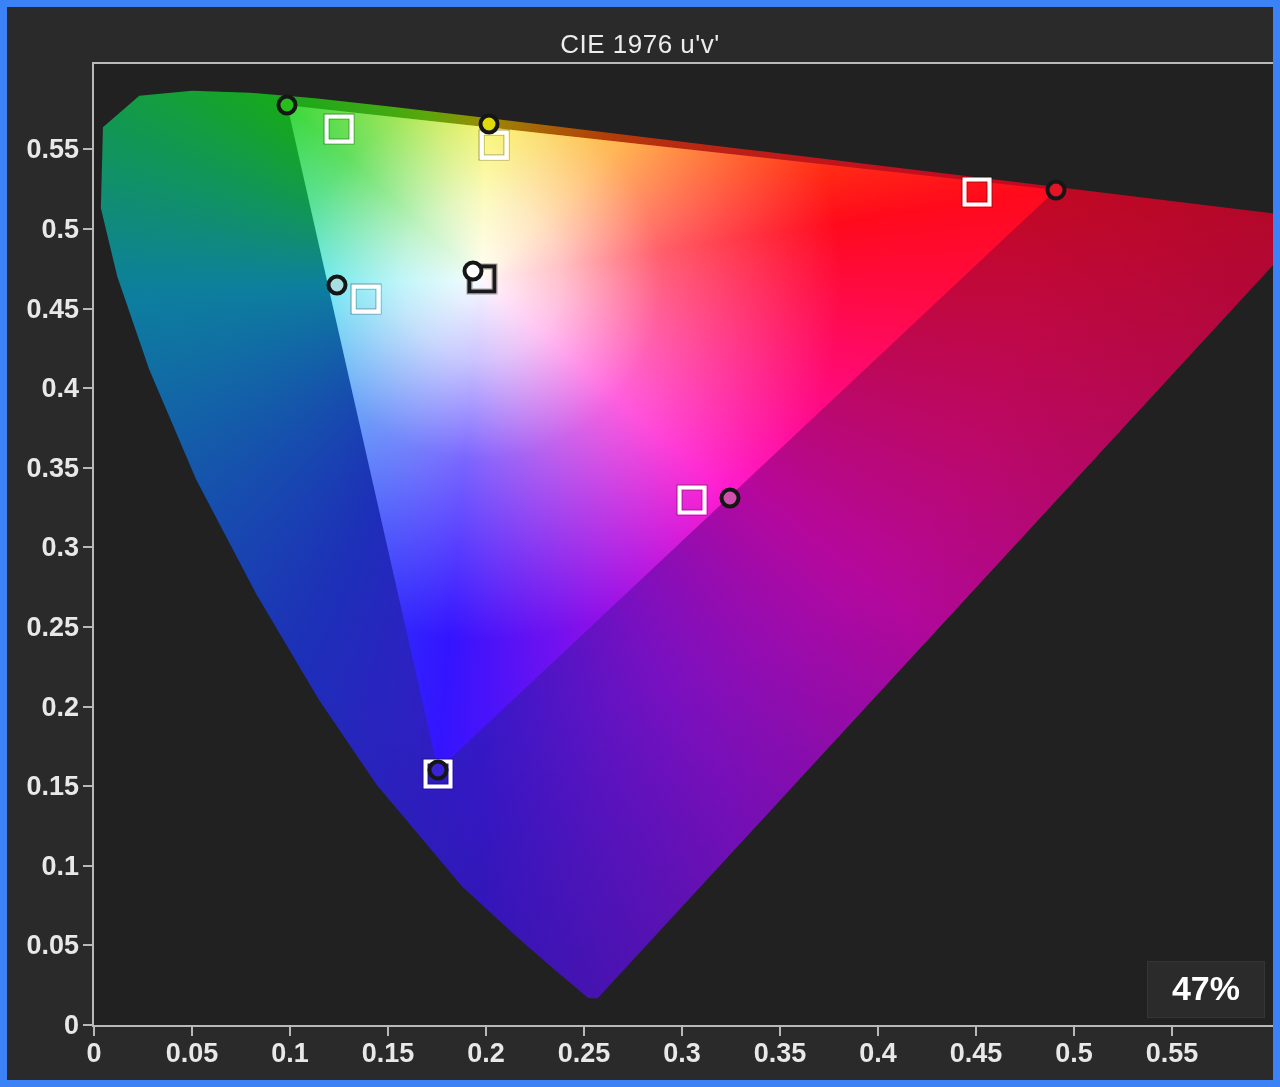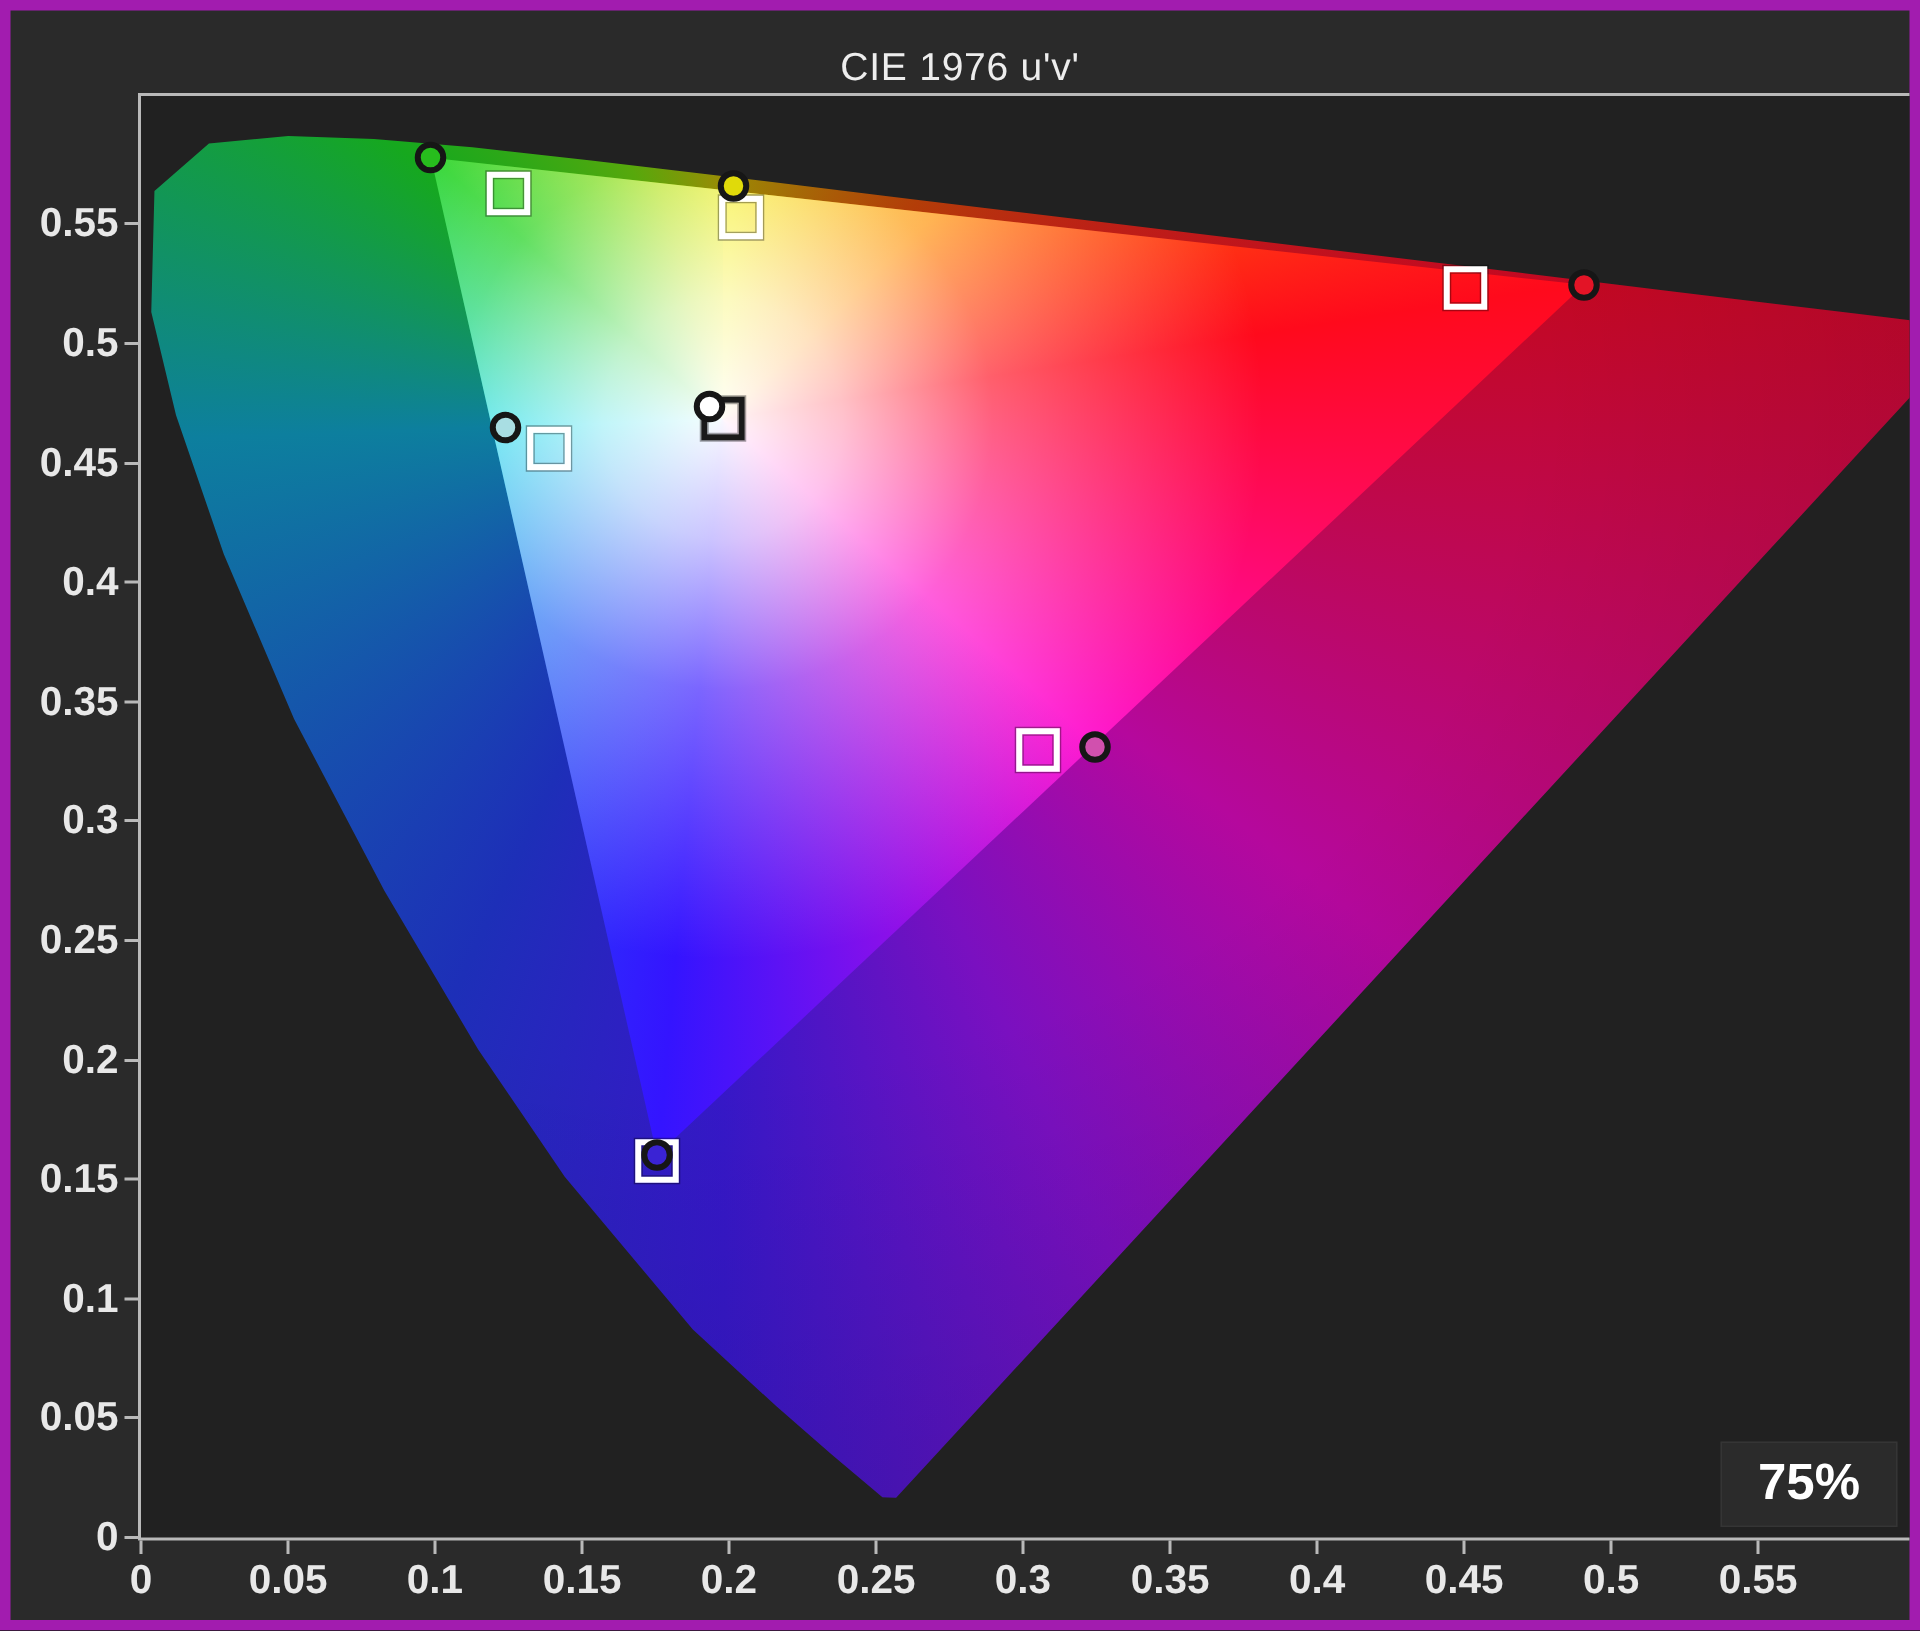--- a/index.html
+++ b/index.html
@@ -1,18 +1,18 @@
 <!DOCTYPE html>
 <html><head>
 <meta charset="utf-8">
 <style>
   html,body{margin:0;padding:0;background:#111;}
   .screen{
     position:relative;width:1280px;height:1087px;box-sizing:border-box;
-    background:#2a2a2a;border:7px solid #a21caf;overflow:hidden;
+    background:#2a2a2a;border:7px solid #3b82f6;overflow:hidden;
     font-family:"Liberation Sans",sans-serif;
   }
   .chart-title{
     position:absolute;top:22px;left:0;width:100%;text-align:center;
     font-size:26px;color:#ededed;font-weight:400;letter-spacing:0.5px;
   }
   .plot{
     position:absolute;left:85px;top:55px;width:1184px;height:965px;
     box-sizing:border-box;border:2px solid #b9b9b9;background:#212121;
     overflow:hidden;
@@ -86,21 +86,21 @@
         <div class="marker square" style="left: 74.87%; top: 13.37%; border: 4px solid rgb(255, 255, 255);"></div>
         <div class="marker circle" style="left: 16.38%; top: 4.29%; background: rgb(39, 189, 29); border: 4px solid rgb(22, 22, 22);"></div>
         <div class="marker circle" style="left: 33.47%; top: 6.23%; background: rgb(224, 218, 10); border: 4px solid rgb(22, 22, 22);"></div>
         <div class="marker circle" style="left: 32.13%; top: 21.52%; background: rgb(255, 255, 255); border: 4px solid rgb(22, 22, 22);"></div>
         <div class="marker circle" style="left: 20.6%; top: 23%; background: rgb(169, 222, 227); border: 4px solid rgb(22, 22, 22);"></div>
         <div class="marker circle" style="left: 29.15%; top: 73.49%; background: rgb(58, 35, 212); border: 4px solid rgb(22, 22, 22);"></div>
         <div class="marker circle" style="left: 53.9%; top: 45.15%; background: rgb(209, 80, 174); border: 4px solid rgb(22, 22, 22);"></div>
         <div class="marker circle" style="left: 81.53%; top: 13.1%; background: rgb(227, 20, 38); border: 4px solid rgb(22, 22, 22);"></div>
       </div>
     <div class="gamut-box">
-      <span>75%</span>
+      <span>47%</span>
     </div>
   </div>
 
   <div class="x-ticks" id="xticks">
       <span style="left: calc(0% - 1px);"></span>
       <span style="left: calc(8.31% - 1px);"></span>
       <span style="left: calc(16.61% - 1px);"></span>
       <span style="left: calc(24.92% - 1px);"></span>
       <span style="left: calc(33.22% - 1px);"></span>
       <span style="left: calc(41.53% - 1px);"></span>

